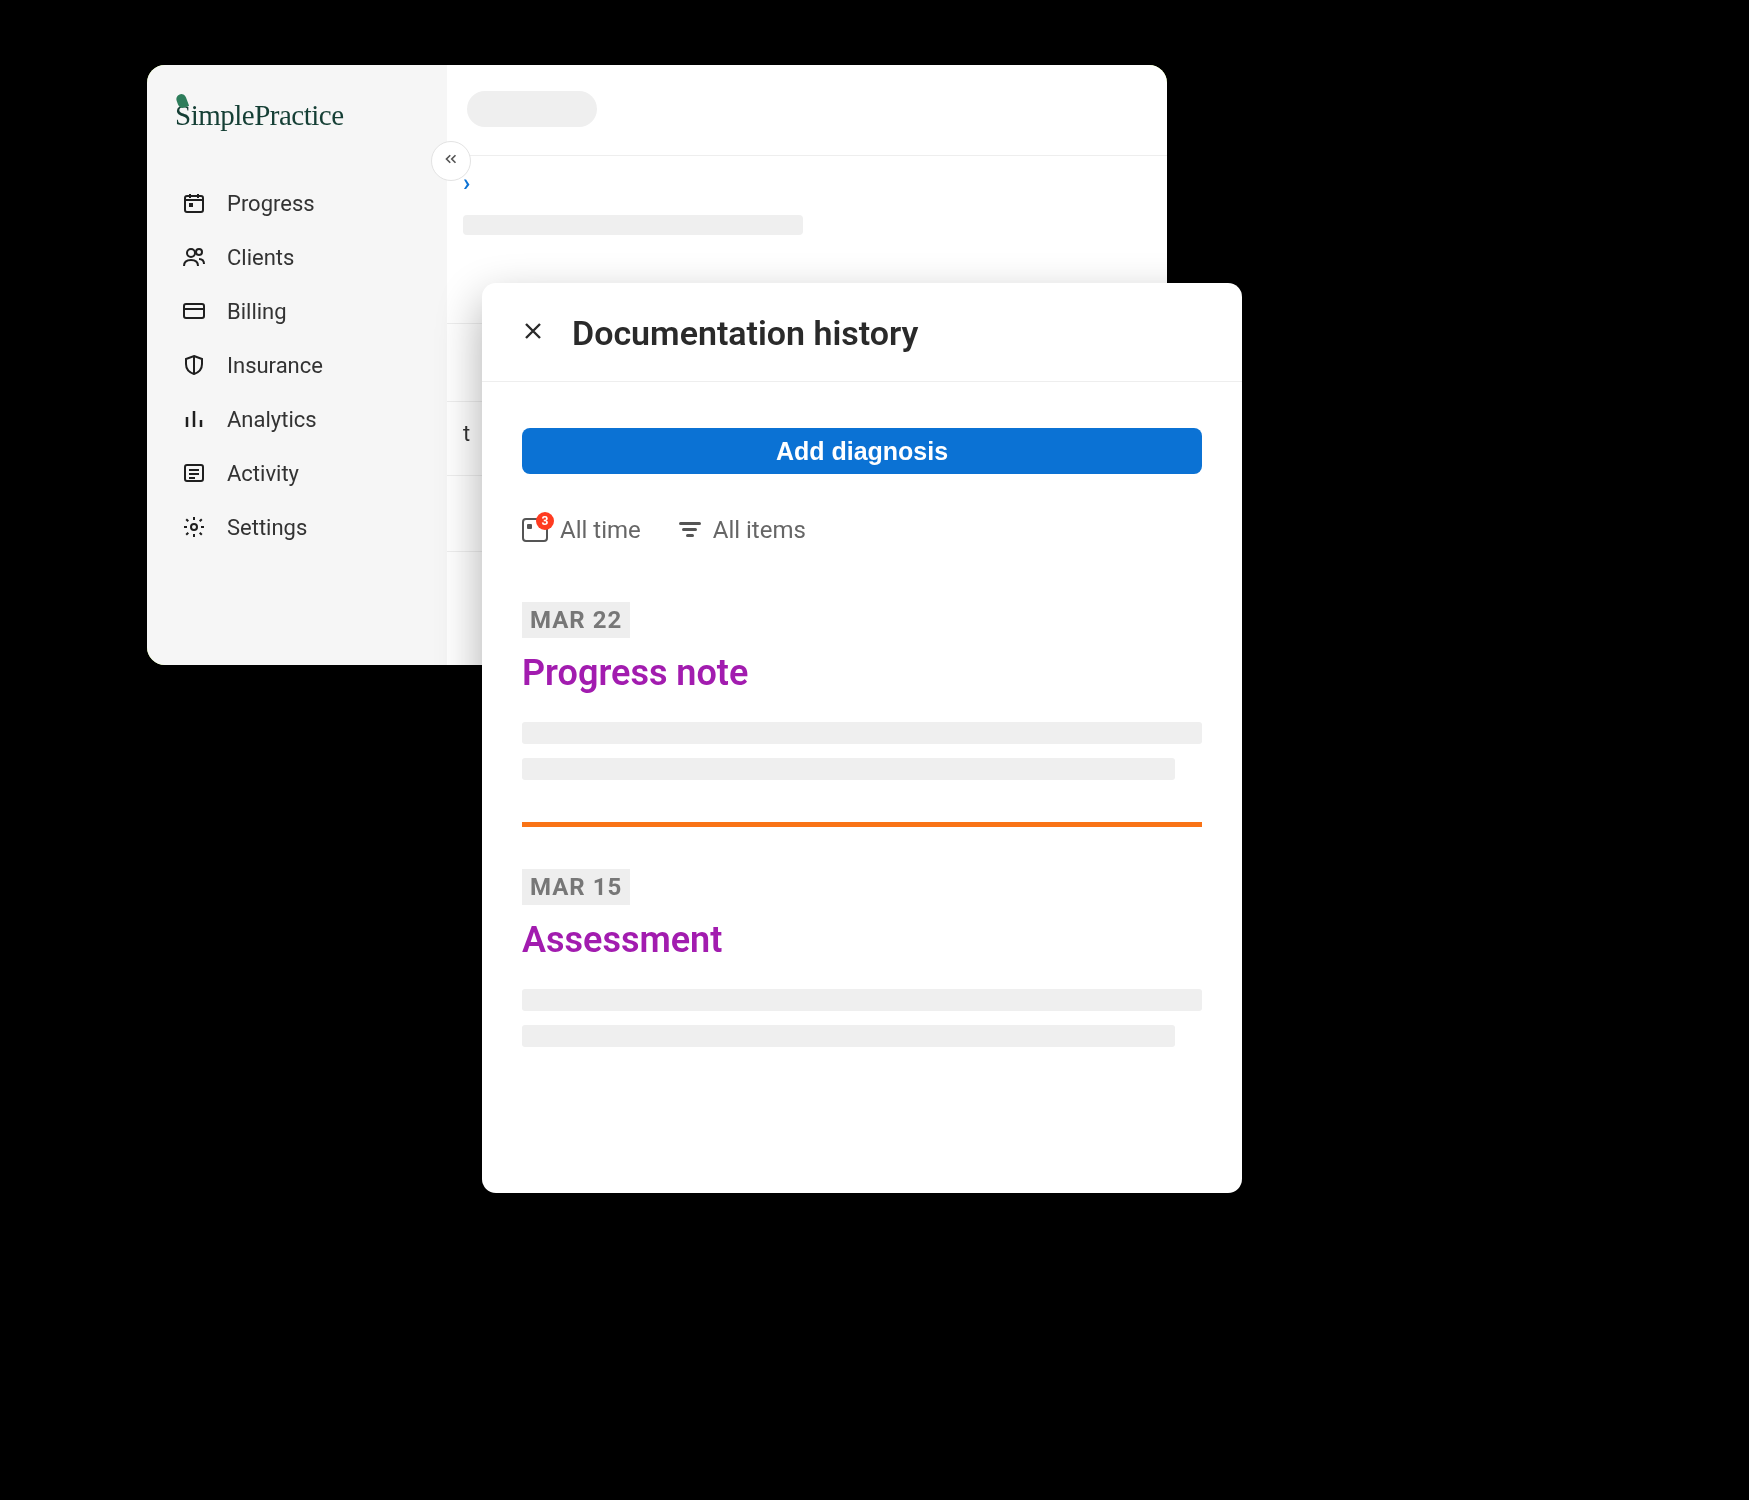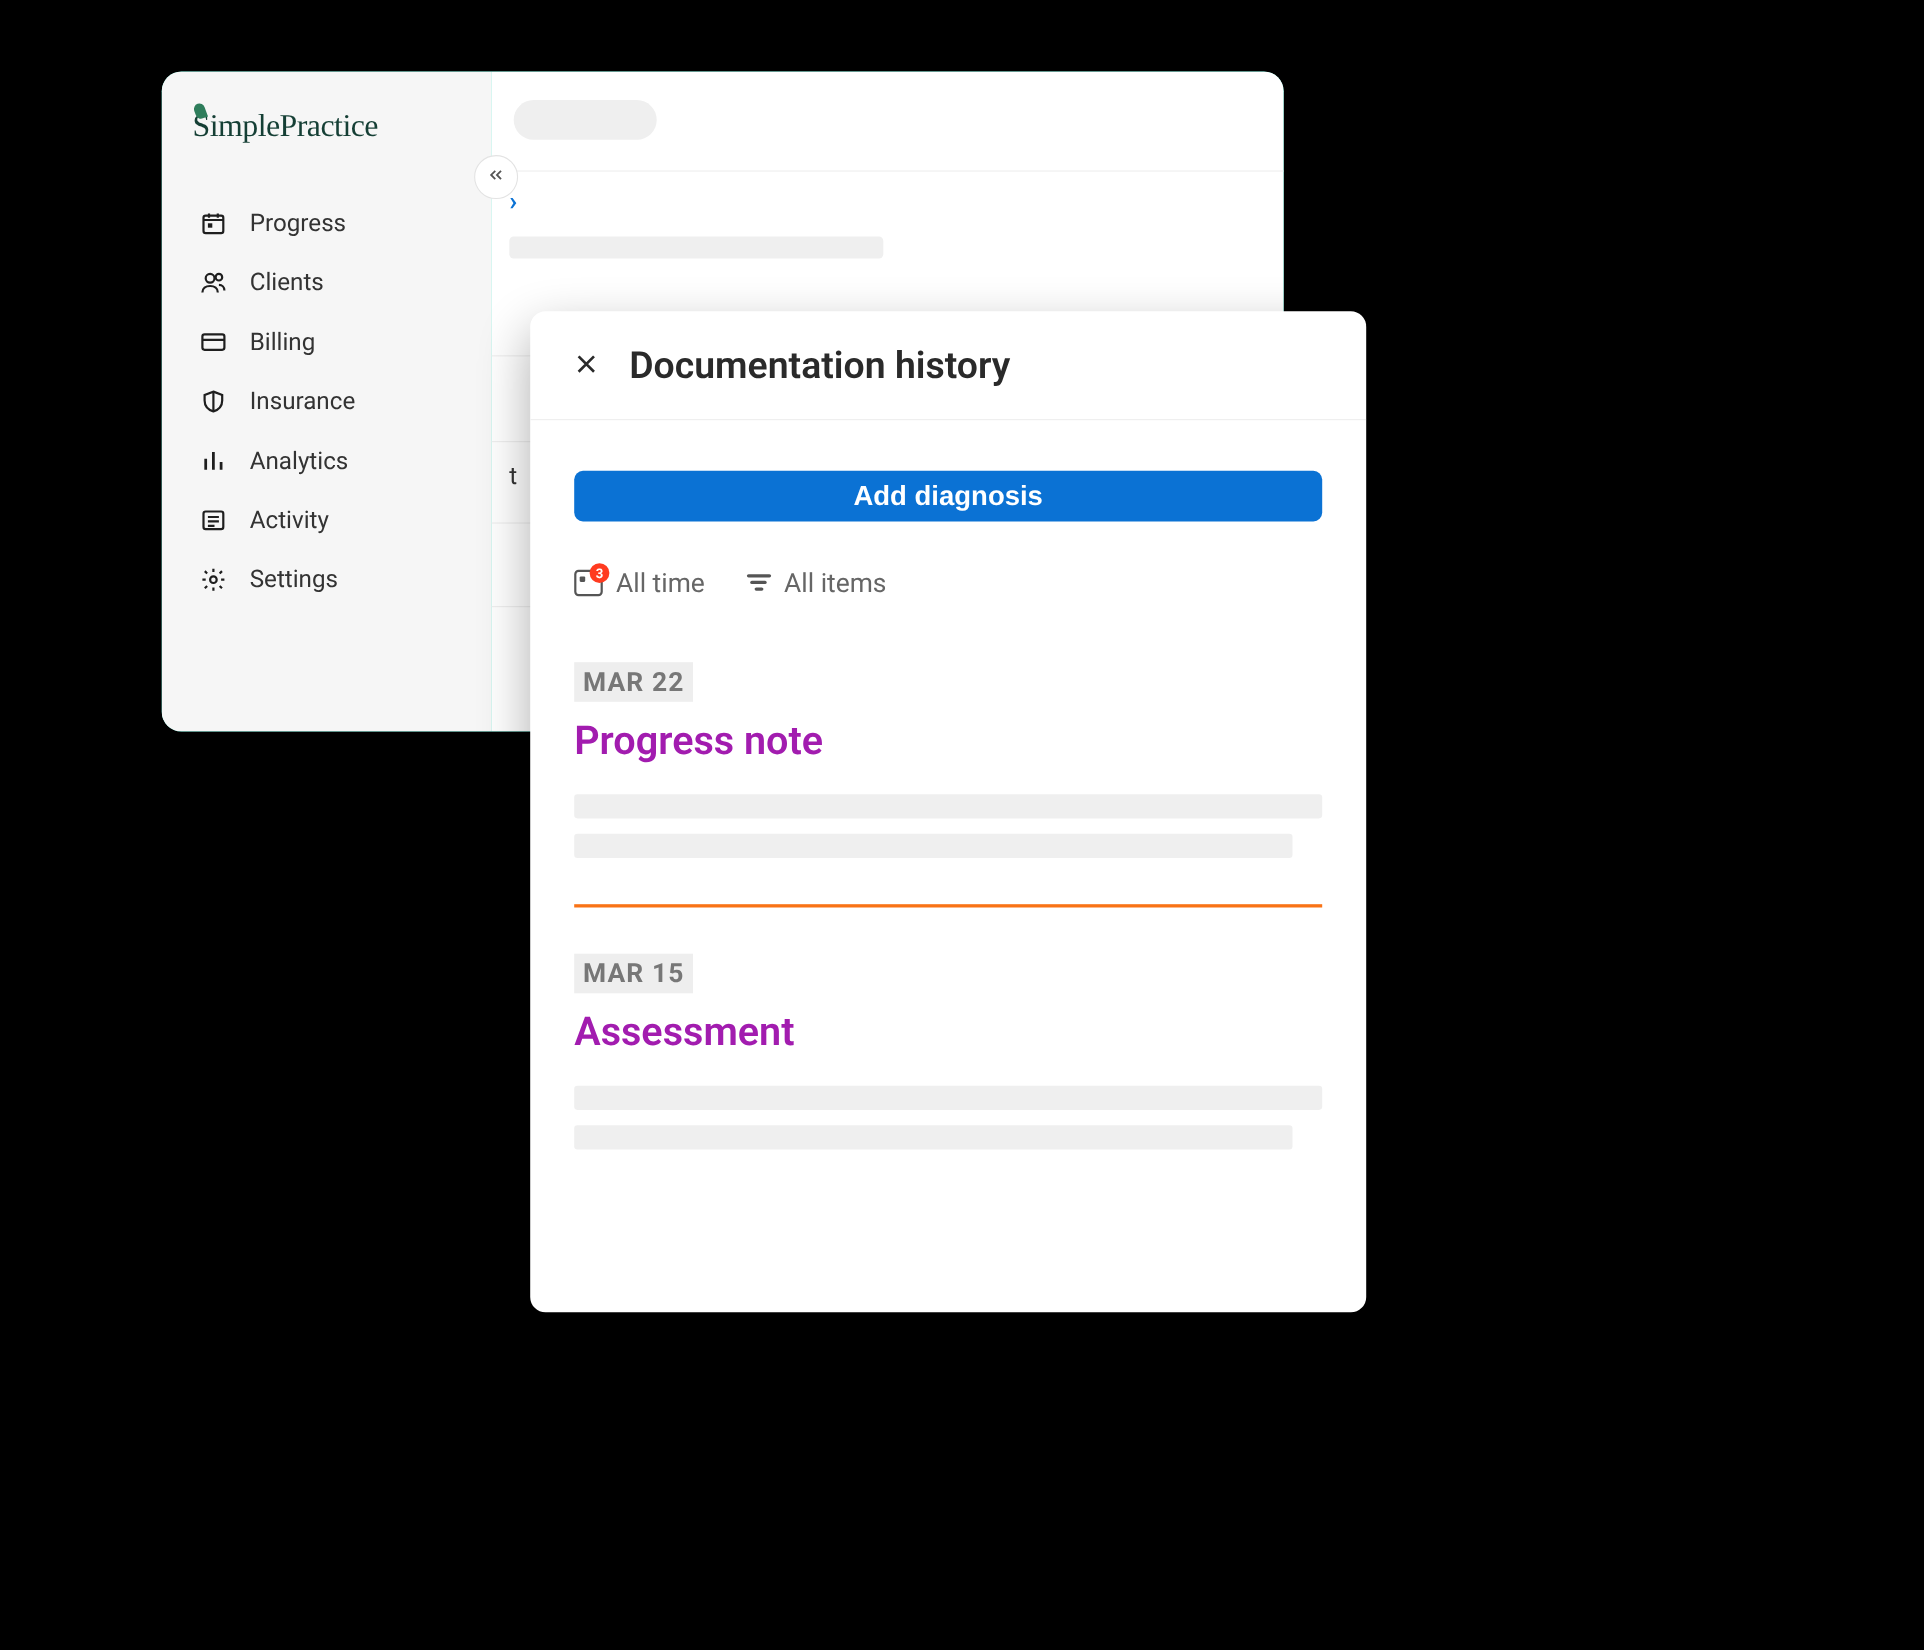--- a/index.html
+++ b/index.html
@@ -12,21 +12,21 @@
     overflow: hidden;
   }
 
   
   .back-window {
     position: absolute;
     left: 147px;
     top: 65px;
     width: 1020px;
     height: 600px;
-    background: #5eead4;
+    background: #bef264;
     border-radius: 18px;
     overflow: hidden;
     box-shadow: 0 4px 20px rgba(0,0,0,.15);
   }
   .sidebar {
     position: absolute;
     left: 0; top: 0;
     width: 300px;
     height: 100%;
     background: #f6f6f6;
@@ -236,21 +236,21 @@
   .filter-icon { width: 22px; height: 16px; display:flex; flex-direction:column; gap:3px; }
   .filter-icon span { display:block; height:3px; background:#555; border-radius:2px; }
   .filter-icon span:nth-child(1){ width:22px; }
   .filter-icon span:nth-child(2){ width:15px; margin-left:3px; }
   .filter-icon span:nth-child(3){ width:8px; margin-left:7px; }
 
   .entry {
     margin-top: 58px;
   }
   .entry + .entry {
-    border-top: 3px solid #f97316;
+    border-top: 5px solid #f97316;
     padding-top: 42px;
     margin-top: 42px;
   }
   .entry-date {
     display: inline-block;
     background: #eee;
     color: #777;
     font-size: 24px;
     font-weight: 700;
     letter-spacing: 1px;

